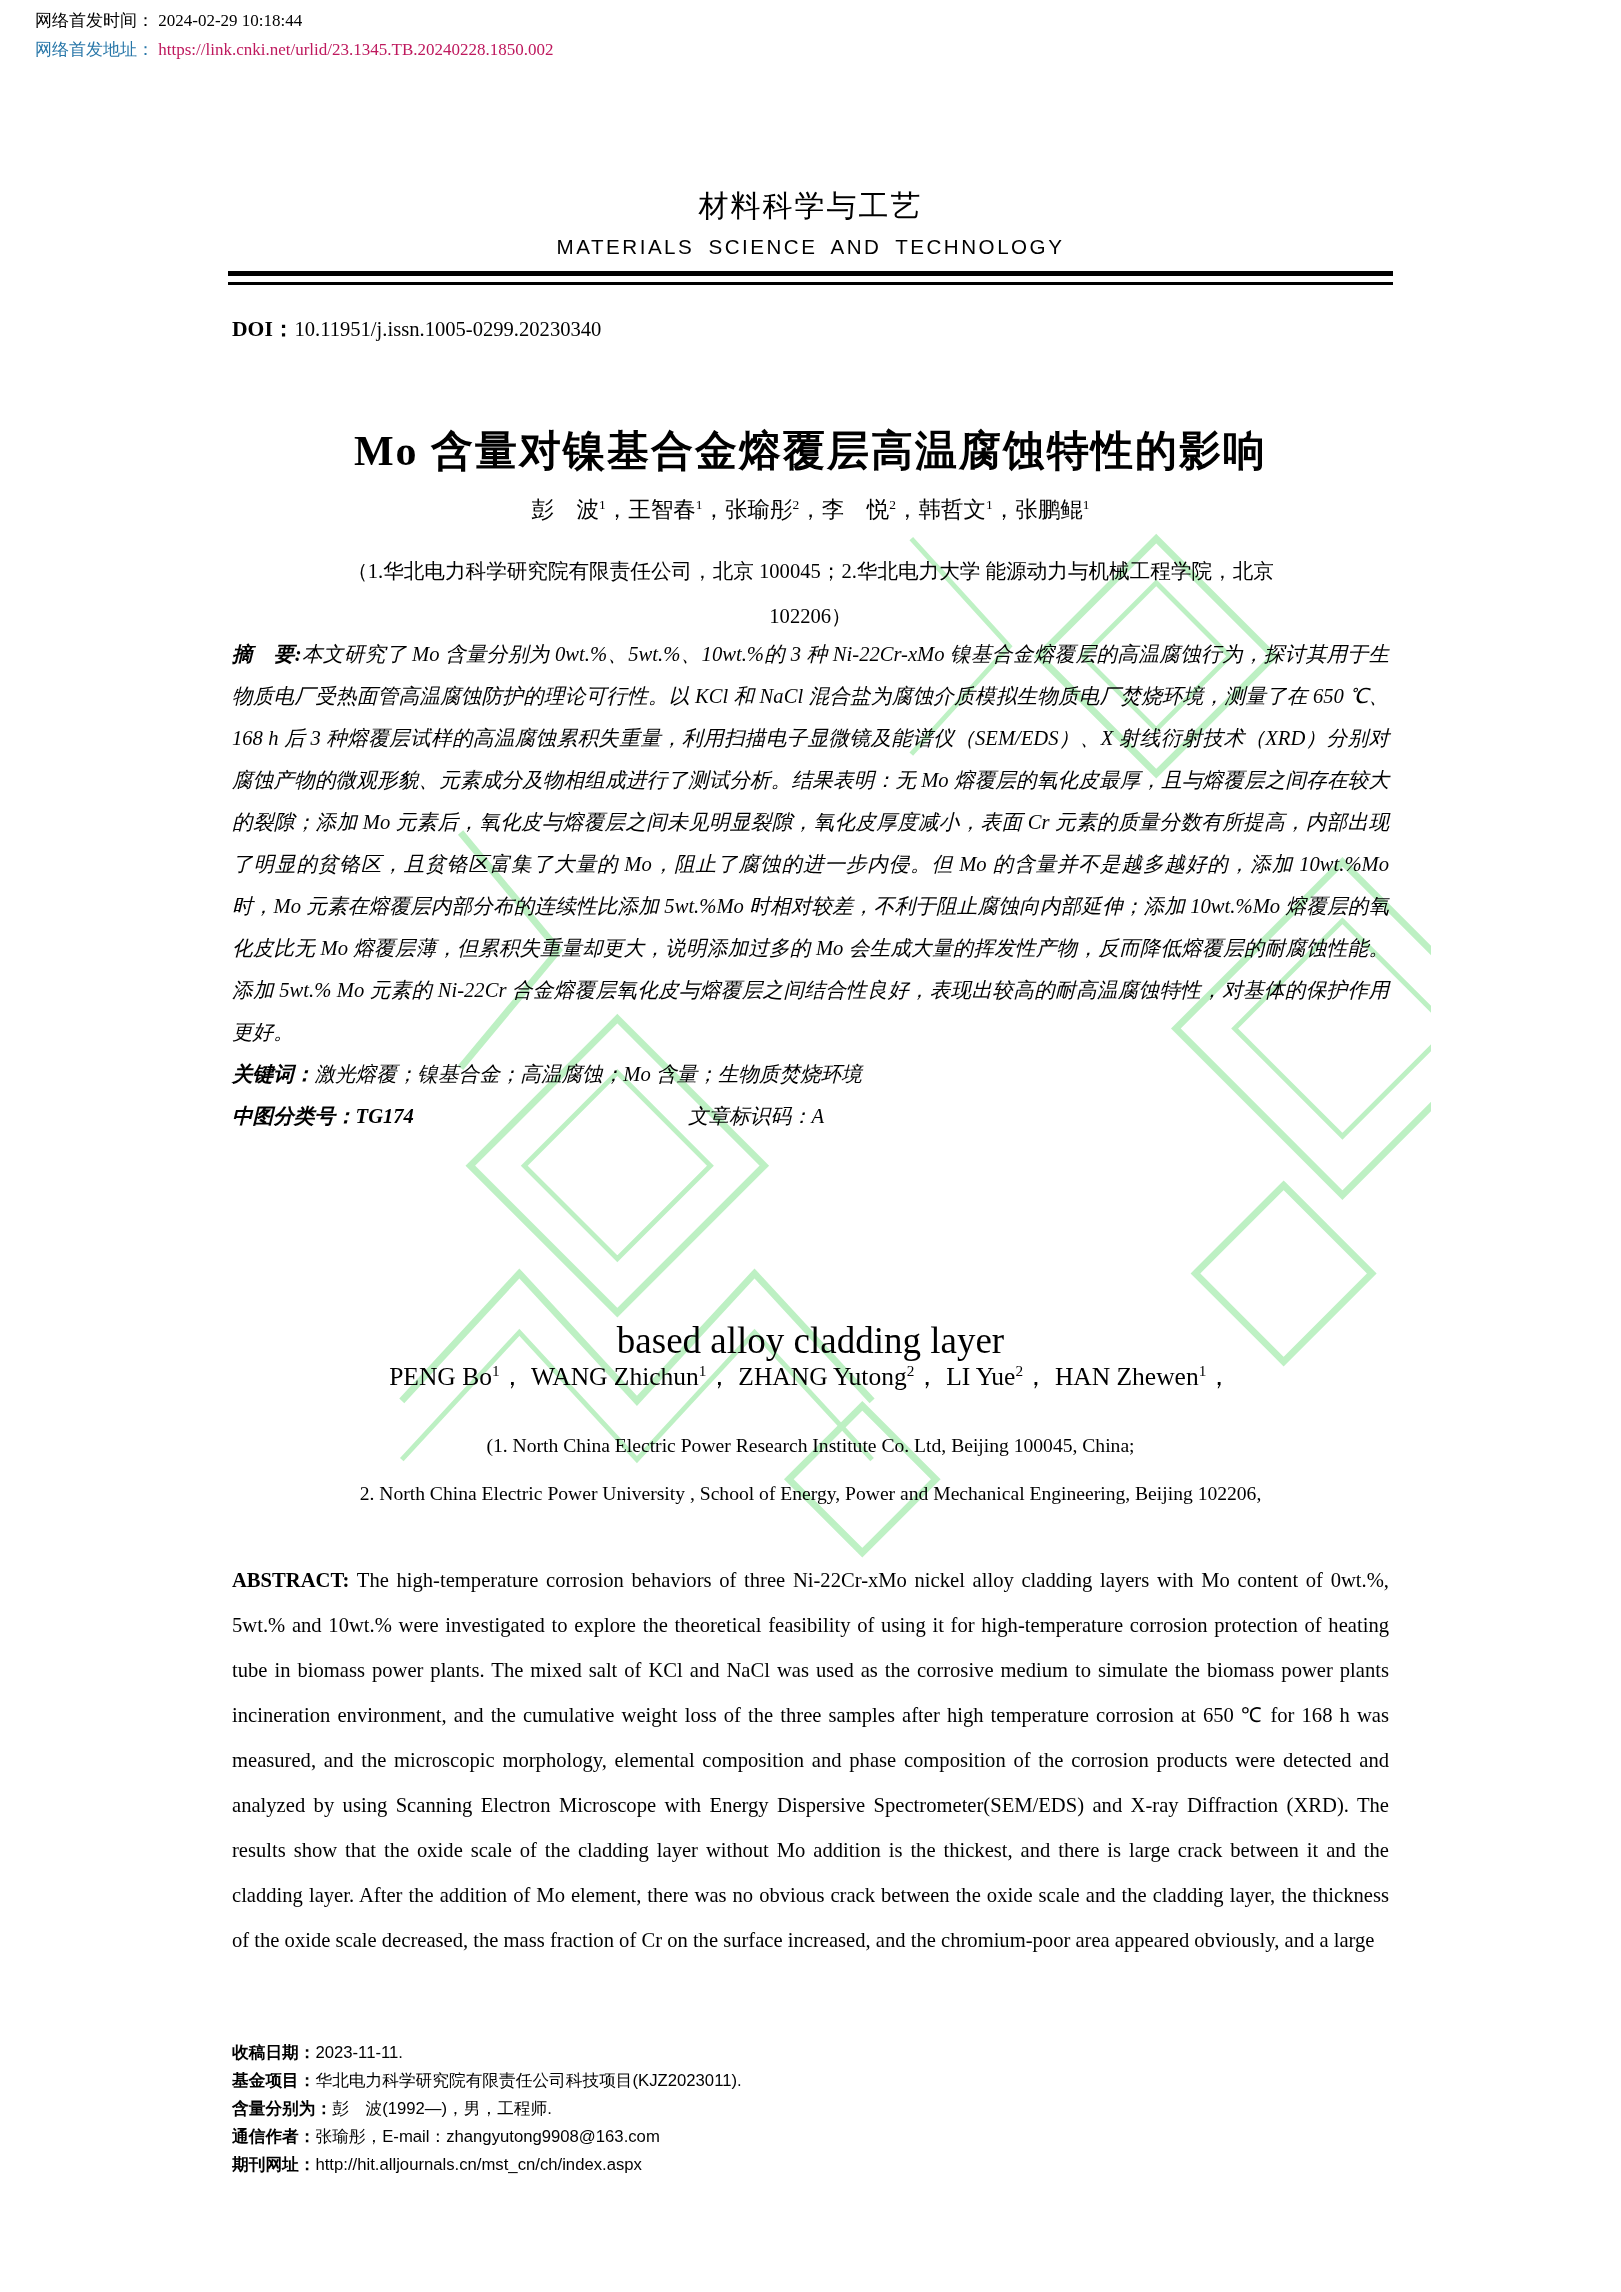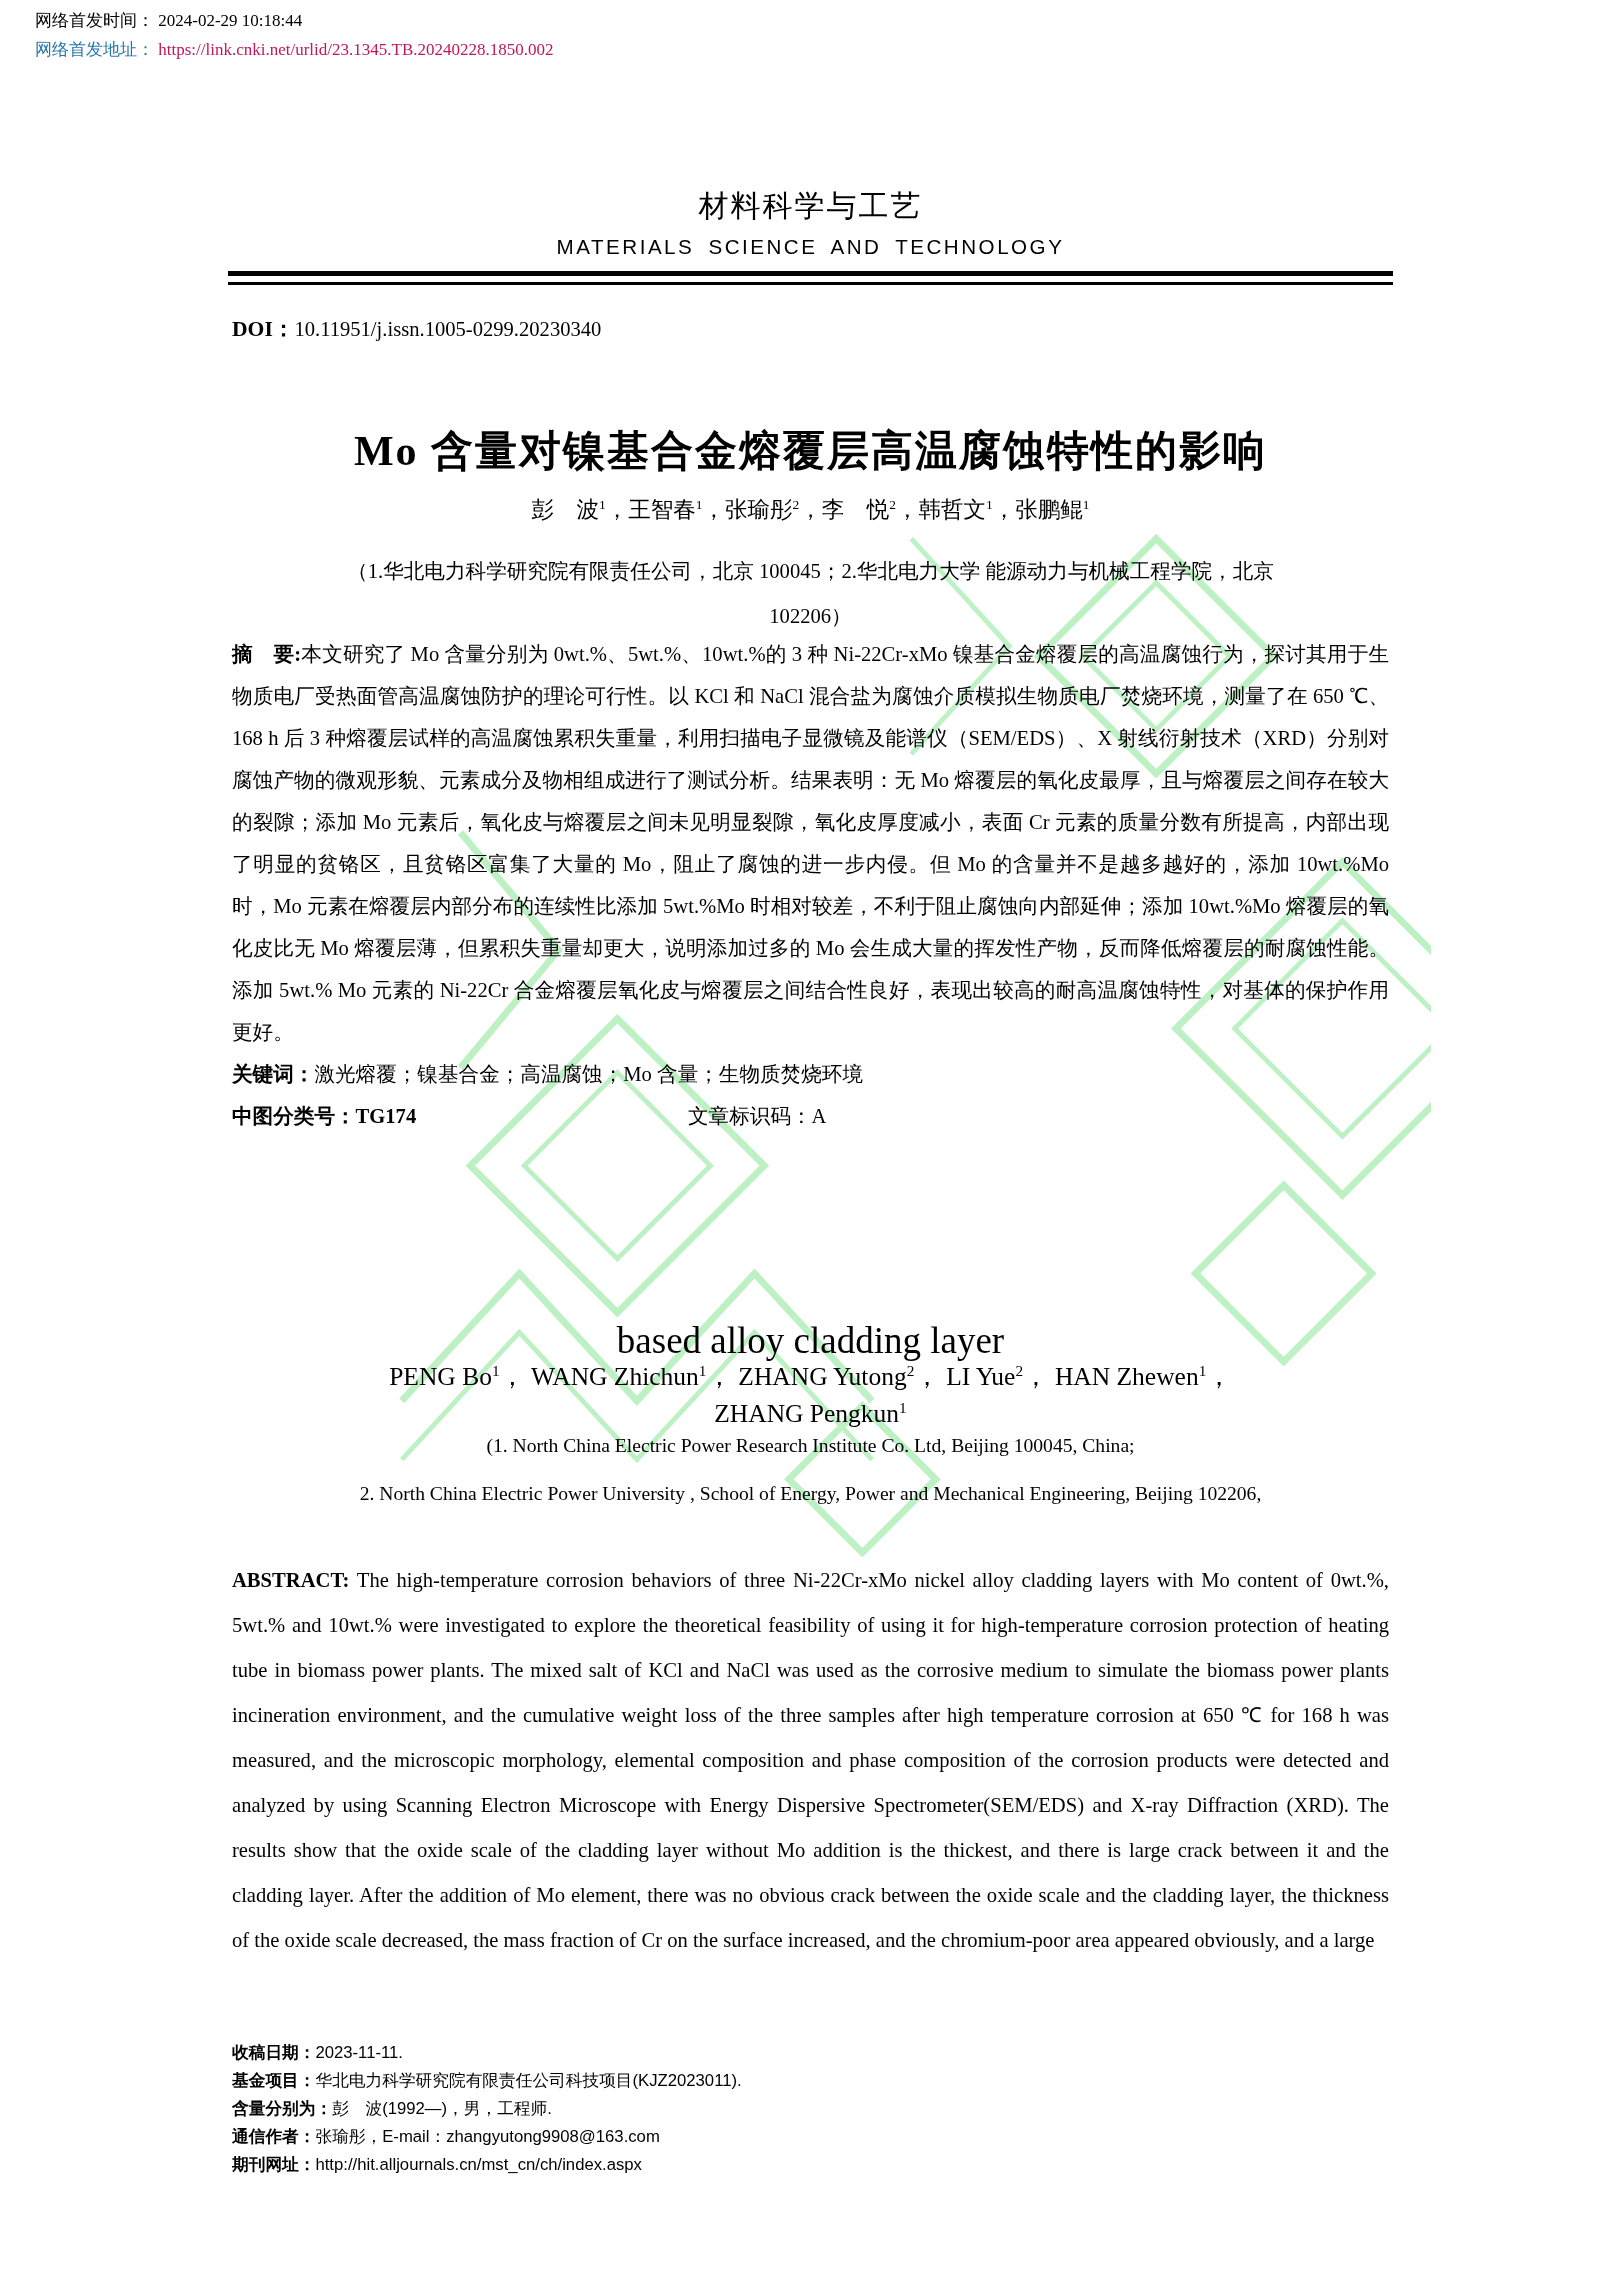--- a/index.html
+++ b/index.html
@@ -30,21 +30,21 @@
   
   .doi{top:314px;font-size:20.6px;z-index:2;}
   .doi b{font-size:21.6px;}
   
   .title-cn{top:423px;font-size:42px;font-weight:bold;letter-spacing:2px;z-index:2;}
   .authors-cn{top:494px;font-size:22.5px;z-index:2;}
   .affil-cn{top:549px;font-size:20.6px;line-height:45px;z-index:2;}
   sup{vertical-align:super;font-size:60%;line-height:0;}
   
   .cn-block{top:633px;font-size:20.6px;line-height:42px;text-align:justify;z-index:2;}
-  .cn-block p{margin:0;}
+  .cn-block p{margin:0;font-style:italic;}
   .kw{margin-top:1px;}
   .clc-row{position:relative;margin-top:1px;}
   .doc-code{position:absolute;left:456px;top:0;font-weight:normal;}
   .label-b{font-weight:bold;}
   
   .title-en-1{top:1198px;font-size:37px;z-index:2;}
   .title-en-2{top:1319px;font-size:37px;z-index:2;}
   .authors-en{top:1358px;font-size:25.5px;line-height:37px;z-index:2;}
   .affil-en{top:1431px;font-size:19.6px;line-height:30px;z-index:2;}
   .affil-en .l1{margin-bottom:17.6px;}
@@ -119,23 +119,20 @@
       <span class="doc-code"><span>文章标识码：</span><span>A</span></span>
     </p>
   </div>
 
   <div class="abs col centered title-en-2">based alloy cladding layer</div>
 
   <div class="abs col centered authors-en">
     <div>
       <span class="au"><span>PENG Bo</span><sup>1</sup><span>，  </span></span><span class="au"><span>WANG Zhichun</span><sup>1</sup><span>，  </span></span><span class="au"><span>ZHANG Yutong</span><sup>2</sup><span>，  </span></span><span class="au"><span>LI Yue</span><sup>2</sup><span>，  </span></span><span class="au"><span>HAN Zhewen</span><sup>1</sup><span>，</span></span>
     </div>
-    <div>
-      <span class="au"><span>ZHANG Pengkun</span><sup>1</sup></span>
-    </div>
   </div>
 
   <div class="abs col centered affil-en">
     <div class="l1">(1. North China Electric Power Research Institute Co. Ltd, Beijing 100045, China;</div>
     <div>2. North China Electric Power University , School of Energy, Power and Mechanical Engineering, Beijing 102206,</div>
   </div>
 
   <div class="abs col en-block">
     <p><span class="label-b">ABSTRACT:</span><span> The high-temperature corrosion behaviors of three Ni-22Cr-xMo nickel alloy cladding layers with Mo content of 0wt.%, 5wt.% and 10wt.% were investigated to explore the theoretical feasibility of using it for high-temperature corrosion protection of heating tube in biomass power plants. The mixed salt of KCl and NaCl was used as the corrosive medium to simulate the biomass power plants incineration environment, and the cumulative weight loss of the three samples after high temperature corrosion at 650 ℃ for 168 h was measured, and the microscopic morphology, elemental composition and phase composition of the corrosion products were detected and analyzed by using Scanning Electron Microscope with Energy Dispersive Spectrometer(SEM/EDS) and X-ray Diffraction (XRD). The results show that the oxide scale of the cladding layer without Mo addition is the thickest, and there is large crack between it and the cladding layer.   After the addition of Mo element, there was no obvious crack between the oxide scale and the cladding layer, the thickness of the oxide scale decreased, the mass fraction of Cr on the surface increased, and the chromium-poor area appeared obviously, and a large</span></p>
   </div>

